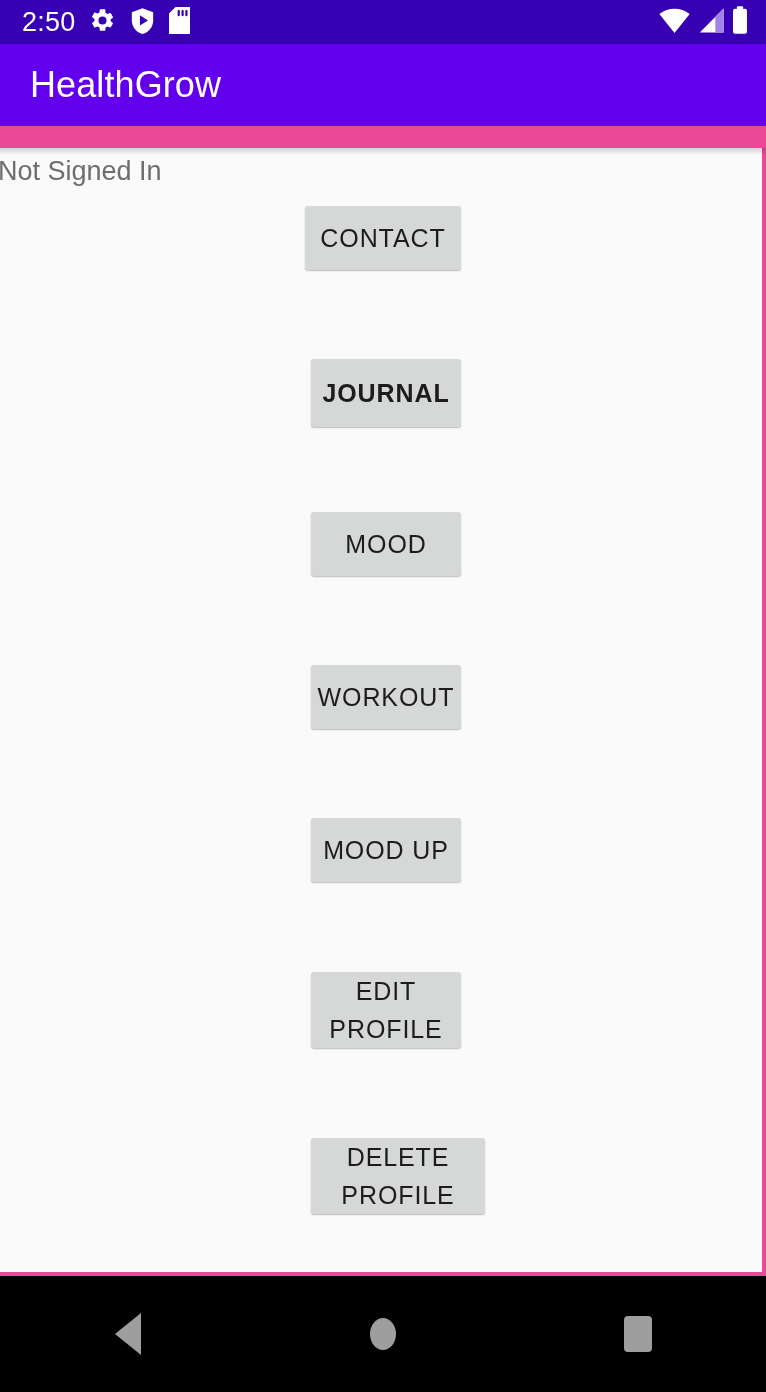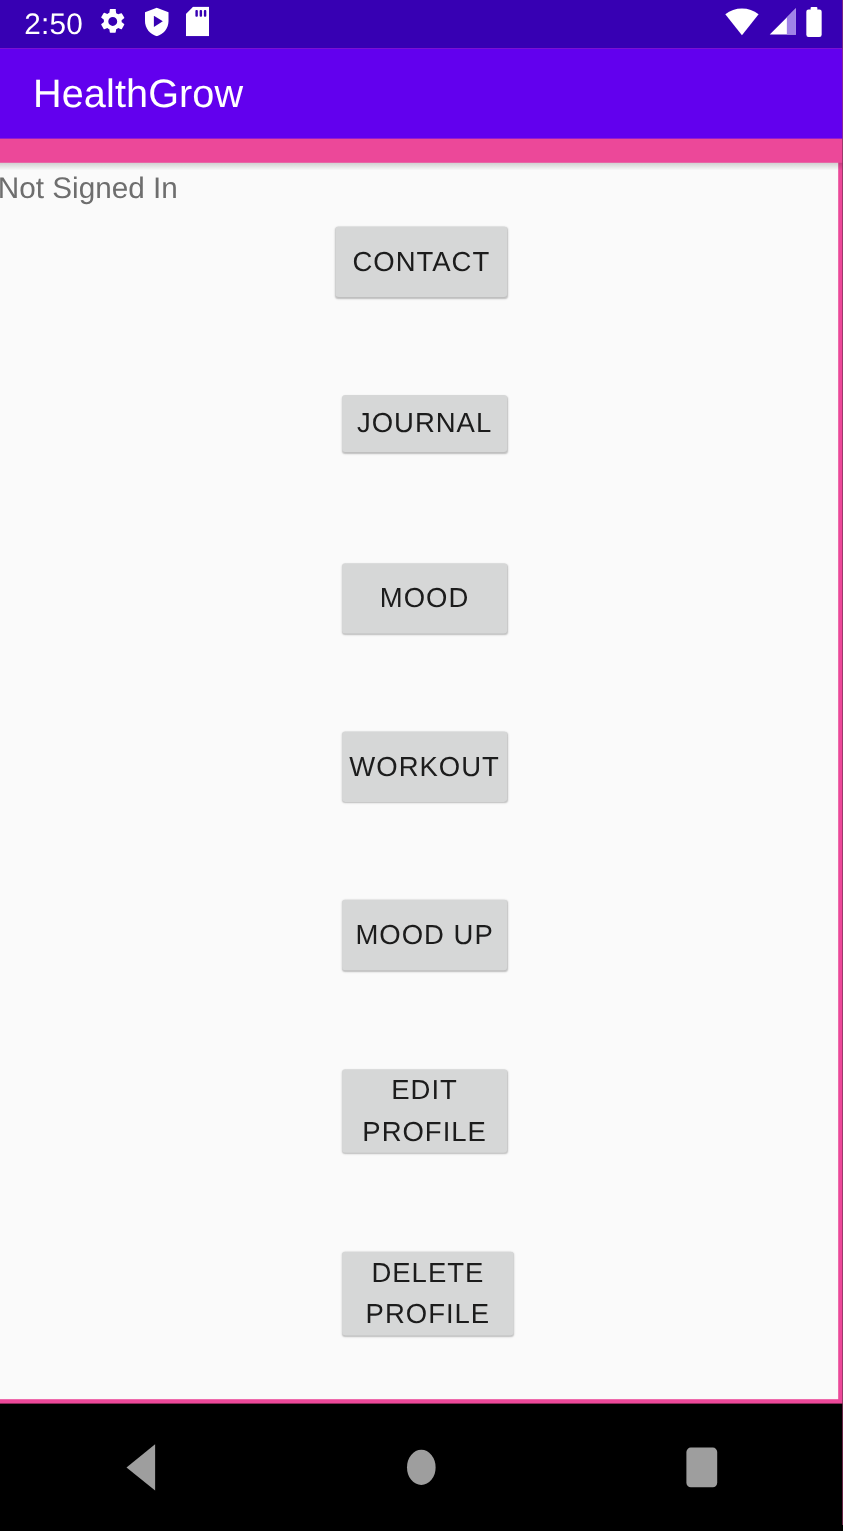--- a/index.html
+++ b/index.html
@@ -212,27 +212,27 @@
 
   <div id="app-bar">
     <div id="app-title">HealthGrow</div>
   </div>
   <div id="app-bar-shadow"></div>
 
   <div id="content">
     <div id="signin-status">Not Signed In</div>
 
   <button class="btn" style="left: 305px; top: 58px; width: 156px; height: 64px;">CONTACT</button>
-      <button class="btn" style="left: 311px; top: 211px; width: 150px; height: 52px;">JOURNAL</button>
+      <button class="btn" style="left: 311px; top: 211px; width: 150px; height: 68px; font-weight: bold;">JOURNAL</button>
       <button class="btn" style="left: 311px; top: 364px; width: 150px; height: 64px;">MOOD</button>
       <button class="btn" style="left: 311px; top: 517px; width: 150px; height: 64px;">WORKOUT</button>
       <button class="btn" style="left: 311px; top: 670px; width: 150px; height: 64px;">MOOD UP</button>
       <button class="btn" style="left: 311px; top: 824px; width: 150px; height: 76px;">EDIT
 PROFILE</button>
-      <button class="btn" style="left: 311px; top: 990px; width: 156px; height: 76px;">DELETE
+      <button class="btn" style="left: 311px; top: 990px; width: 174px; height: 76px;">DELETE
 PROFILE</button>
     </div>
 
   <div id="nav-bar">
     <div class="nav-btn">
       <div id="nav-back-icon"></div>
     </div>
     <div class="nav-btn">
       <div id="nav-home-icon"></div>
     </div>

